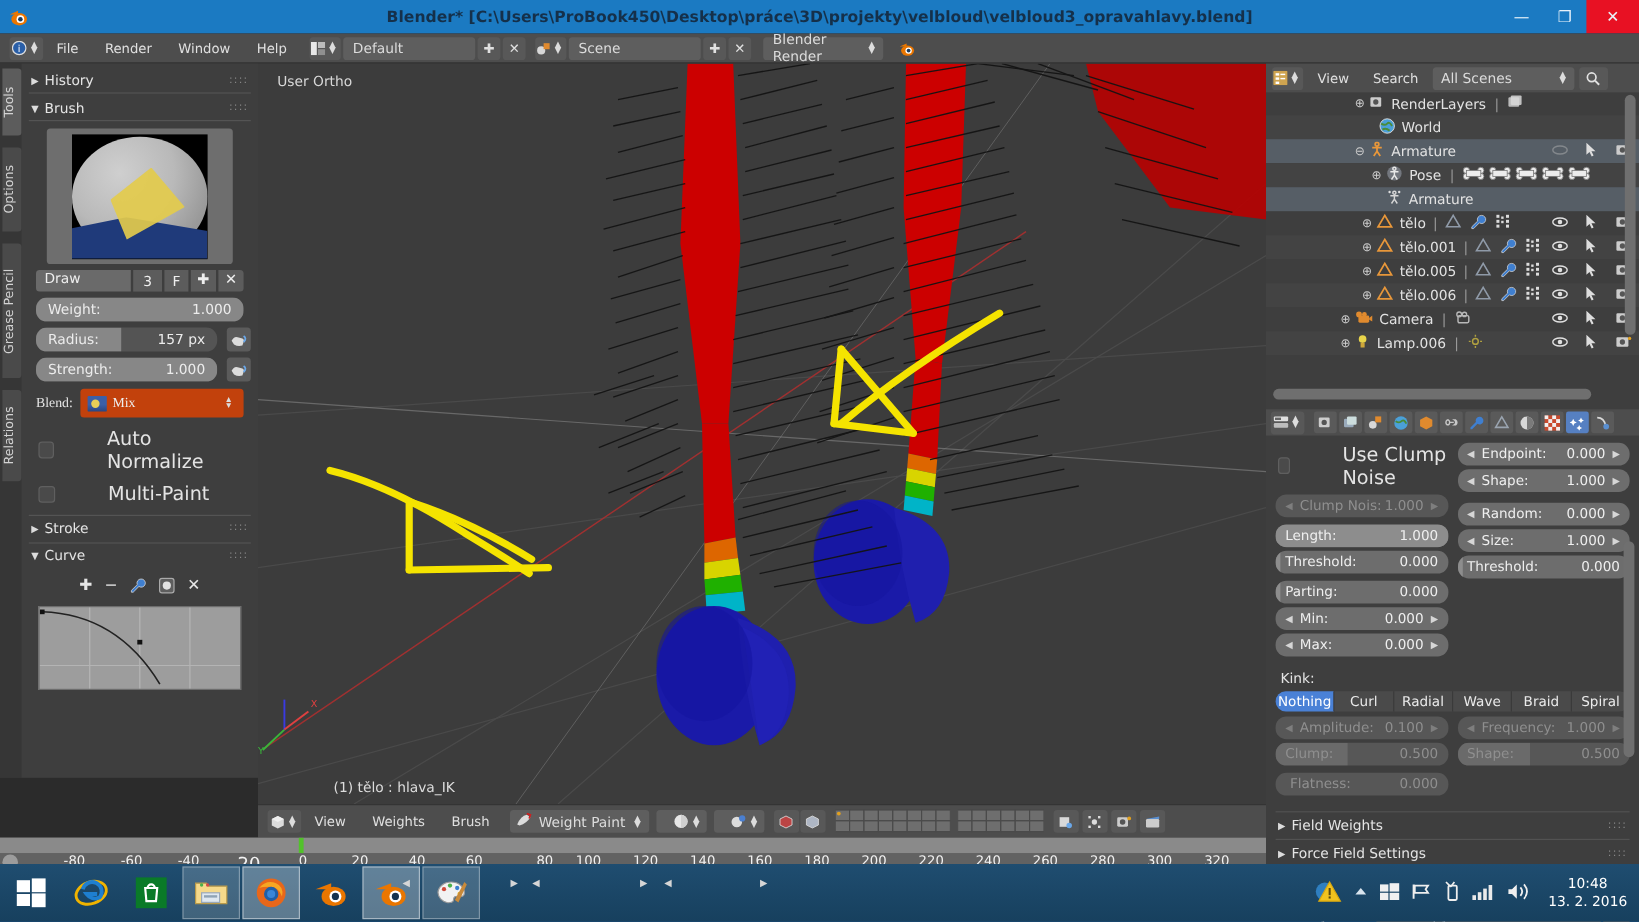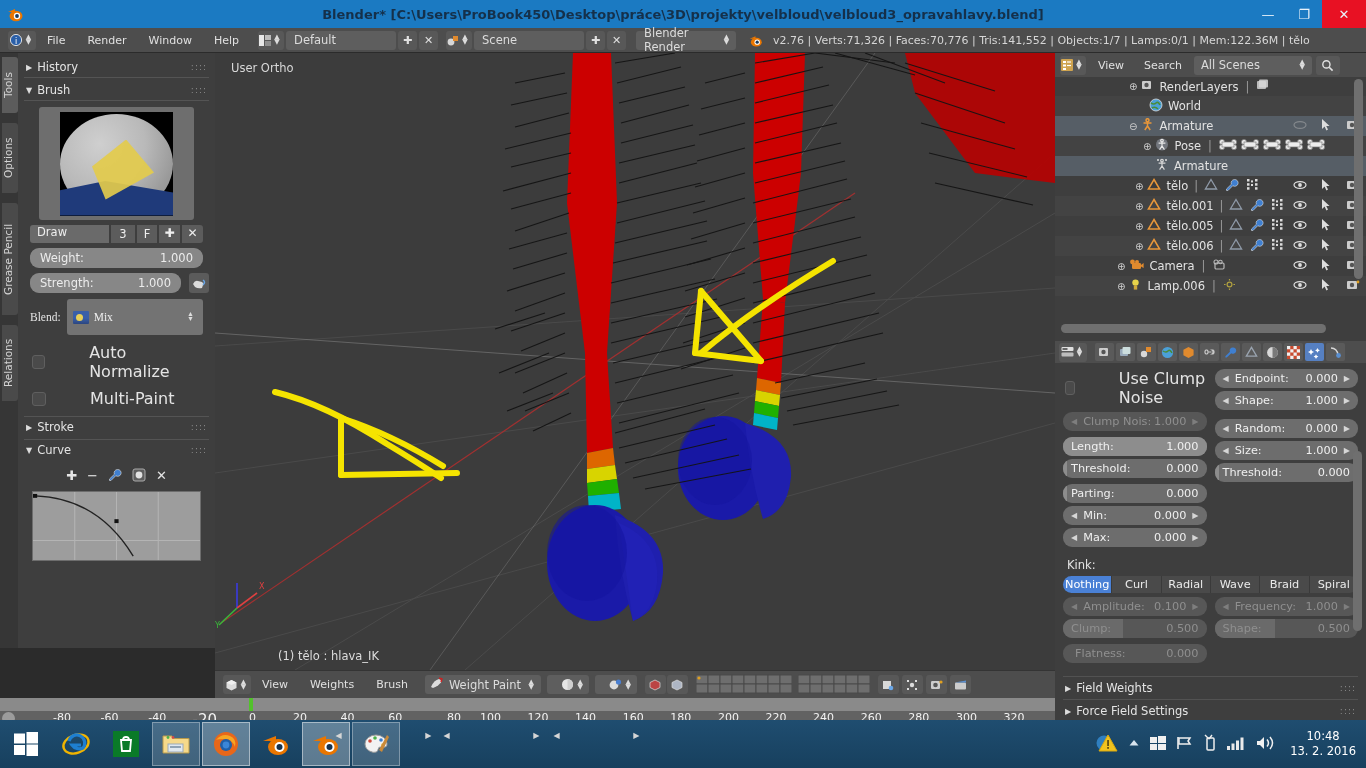--- a/index.html
+++ b/index.html
@@ -78,21 +78,21 @@
     display:flex; align-items:center; padding:0 10px; color:#ececec; font-size:11.5px; position:relative;
     overflow:hidden;}
   .slider .fill { position:absolute; left:0; top:0; bottom:0; background:#878787; }
   .slider .lab, .slider .val { position:relative; z-index:2; }
   .slider .val { margin-left:auto; }
   .sl-wrap { display:flex; align-items:center; }
   .sl-btn { width:20px; height:20px; margin:5px 0 0 2px; background:#5b5b5b; border-radius:3px;
     display:flex; align-items:center; justify-content:center; font-size:11px;}
 
   .blend-row { display:flex; align-items:center; margin:6px 6px 0 6px; color:#e4e4e4; font-size:11.5px;font-family:Liberation Serif, serif; }
-  .blend-sel { flex:1; margin-left:6px; height:36px; background:#737373; border-radius:3px;
+  .blend-sel { flex:1; margin-left:6px; height:24px; background:#c2410c; border-radius:3px;
     display:flex; align-items:center; padding:0 6px; color:#eee; font-size:11.5px; }
   .mini-img { width:16px; height:13px; margin-right:5px; background:linear-gradient(#3a5fa8 55%,#2b4680);
      position:relative; border-radius:1px; overflow:hidden;}
   .mini-img:after{ content:""; position:absolute; left:3px; top:3px; width:7px; height:7px;
      background:#e8cf57; border-radius:50%;}
 
   .chk-row { display:flex; align-items:center; margin:8px 6px 0 8px; color:#e4e4e4; font-size:16px;gap:36px;}
   .chk { width:14px; height:14px; background:#4a4a4a; border:1px solid #5f5f5f; border-radius:3px; margin-right:8px;}
 
   .curve-icons { display:flex; justify-content:center; gap:10px; margin-top:8px; color:#e5e5e5; font-size:13px;}
@@ -240,21 +240,20 @@
     </div>
 
     <div style="margin-left:12px;display:flex;align-items:center">
       <svg width="15" height="15" viewBox="0 0 18 18">
         <ellipse cx="10" cy="11" rx="6.5" ry="5.2" fill="#ea7600"></ellipse>
         <circle cx="11" cy="11" r="3.2" fill="#fff"></circle>
           <circle cx="11" cy="11" r="1.9" fill="#1a3a5c"></circle>
         <path d="M2 7 L9 4 L9 7 Z" fill="#ea7600"></path>
       </svg>
     </div>
-    <div class="stats">v2.76 | Verts:71,326 | Faces:70,776 | Tris:141,552 | Objects:1/7 | Lamps:0/1 | Mem:122.36M | tělo</div>
   </div>
 
   <div id="toolshelf">
     <div id="tabcol">
       <div class="vtab active" style="height:56px">Tools</div>
       <div class="vtab" style="height:70px;margin-top:10px">Options</div>
       <div class="vtab" style="height:112px;margin-top:10px">Grease Pencil</div>
       <div class="vtab" style="height:76px;margin-top:10px">Relations</div>
     </div>
 
@@ -285,20 +284,33 @@
         <div class="br-ic">✚</div>
         <div class="br-ic last">✕</div>
       </div>
 
       <div class="slider">
         <div class="fill" style="width:100%"></div>
         <span class="lab">Weight:</span>
         <span class="val">1.000</span>
       </div>
 
+      <div class="sl-wrap">
+        <div class="slider" style="flex:1">
+          <div class="fill" style="width:47%"></div>
+          <span class="lab">Radius:</span>
+          <span class="val">157 px</span>
+        </div>
+        <div class="sl-btn">
+          <svg width="14" height="13" viewBox="0 0 14 13">
+              <path d="M1 7 q2-4 5-3 l4 1 q2 1 1 3 l-1 3 q-4 1-7-1z" fill="#dcdcdc"></path>
+              <path d="M11 3 q3 2 0 5" stroke="#6aa7e8" fill="none" stroke-width="1.5"></path>
+            </svg>
+        </div>
+      </div>
 
       <div class="sl-wrap">
         <div class="slider" style="flex:1">
           <div class="fill" style="width:100%"></div>
           <span class="lab">Strength:</span>
           <span class="val">1.000</span>
         </div>
         <div class="sl-btn">
           <svg width="14" height="13" viewBox="0 0 14 13">
               <path d="M1 7 q2-4 5-3 l4 1 q2 1 1 3 l-1 3 q-4 1-7-1z" fill="#dcdcdc"></path>

